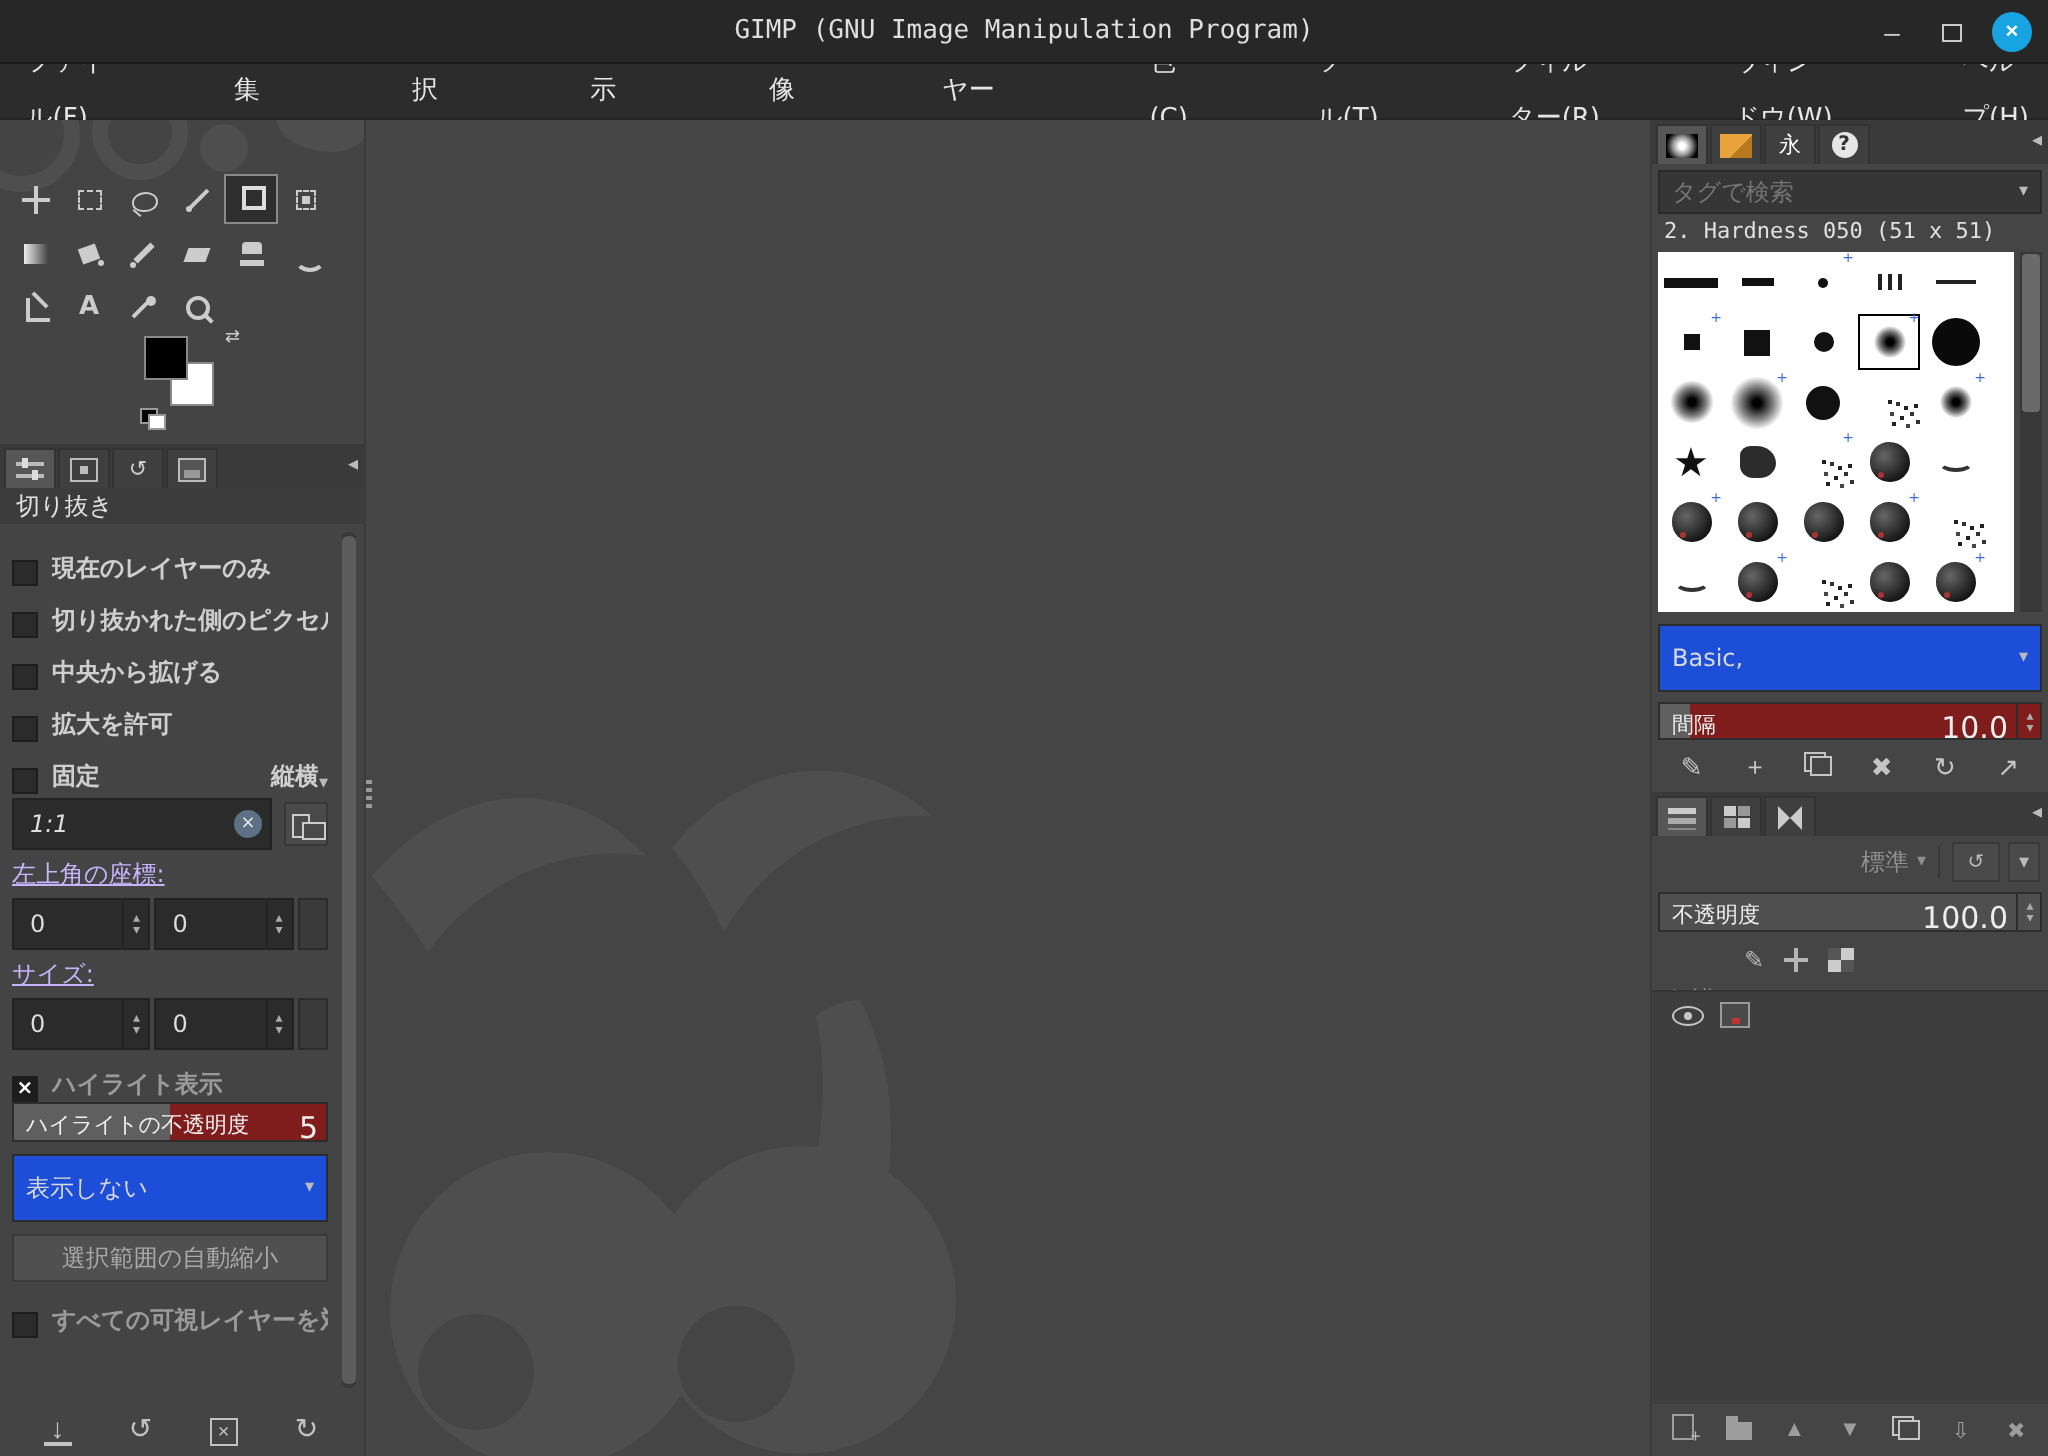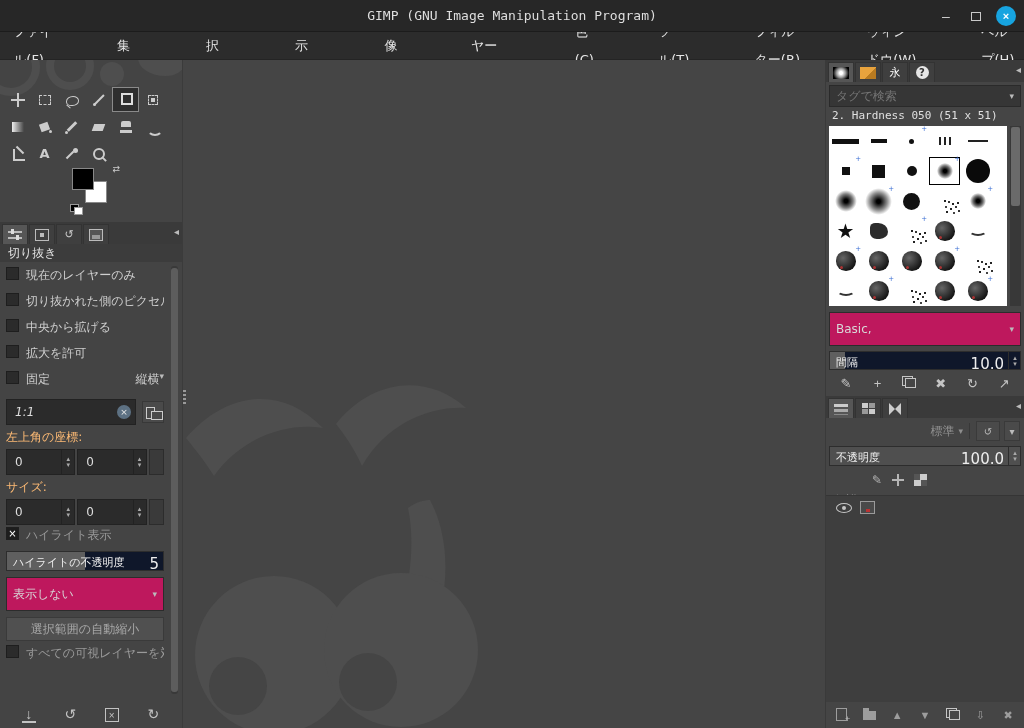--- a/index.html
+++ b/index.html
@@ -115,49 +115,49 @@
   .dti-sliders::after { content:""; position:absolute; right:3px; top:6px; width:3px; height:5px; background:#ddd; }
   .dti-device { border:1px solid #bbb; }
   .dti-device::after { content:""; position:absolute; left:4px; top:3px; width:4px; height:4px; background:#bbb; }
   .dti-image { border:1px solid #bbb; background:#555; }
   .dti-image::after { content:""; position:absolute; left:2px; bottom:1px; width:8px; height:4px; background:#999; }
   .gly-s { font-size:11px; color:#ccc; line-height:1; }
 
   
   .to-title { height:18px; background:#3c3c3c; color:#e2e2e2; font-size:12px; padding:1px 0 0 8px; flex:none; }
   .to-body { position:relative; flex:1; padding:5px 18px 0 6px; overflow:hidden; }
-  .chk-row { display:flex; align-items:flex-start; height:26px; }
+  .chk-row { display:flex; align-items:flex-end; height:26px;font-weight:bold; }
   .chk { width:13px; height:13px; background:#2b2b2b; border:1px solid #1e1e1e; flex:none; margin-right:7px;
          color:#fff; font-size:10px; line-height:12px; text-align:center; }
   .lbl { color:#cfcfcf; font-size:12px; white-space:nowrap; overflow:hidden; }
   .lbl.dim { color:#9a9a9a; }
   .sprd { flex:1; }
   .chev { color:#bbb; font-size:9px; }
   .ratio-row { display:flex; align-items:center; height:30px; gap:6px; }
   .tinput { position:relative; flex:1; height:26px; background:#2b2b2b; border:1px solid #222; }
   .tinput input { width:100%; height:100%; background:none; border:none; color:#ddd; font-style:italic;
                   font-size:12px; padding:0 22px 0 8px; font-family:"DejaVu Sans", sans-serif; outline:none; }
   .clear { position:absolute; right:4px; top:5px; width:14px; height:14px; border-radius:50%;
            background:#5d7183; color:#e8e8e8; font-size:9px; line-height:14px; text-align:center; }
   .orient { width:22px; height:22px; background:#4a4a4a; border:1px solid #383838; position:relative; flex:none; }
   .orient::before { content:""; position:absolute; left:3px; top:5px; width:7px; height:10px; border:1px solid #ccc; }
   .orient::after { content:""; position:absolute; left:8px; top:9px; width:10px; height:7px; border:1px solid #ccc; background:#4a4a4a; }
-  .sec-label { height:20px; line-height:20px; color:#fdba74; }
+  .sec-label { height:20px; line-height:20px; color:#c4b5fd;text-decoration:underline; }
   .spin-row { display:flex; align-items:center; height:30px; gap:2px; }
   .spin { display:flex; width:72px; height:26px; background:#2b2b2b; border:1px solid #222; }
   .spin .val { flex:1; color:#ddd; padding:5px 0 0 8px; font-size:12px; }
   .arrows { width:13px; display:flex; flex-direction:column; align-items:center; justify-content:center;
             border-left:1px solid #222; }
   .arrows i { font-style:normal; color:#aaa; font-size:7px; line-height:6px; }
   .unit-sliver { width:16px; height:26px; background:#3a3a3a; border:1px solid #2c2c2c; overflow:hidden; }
-  .slider { position:relative; height:20px; background:#0f172a; border:1px solid #2d2d2d; overflow:hidden; }
+  .slider { position:relative; height:20px; background:#7f1d1d; border:1px solid #2d2d2d; overflow:hidden; }
   .slider .fill { position:absolute; left:0; top:0; bottom:0; background:#5f5f5f; }
   .sl-label { position:absolute; left:6px; top:3px; font-size:11px; color:#eee; white-space:nowrap; }
   .sl-val { position:absolute; right:4px; top:3px; font-size:15px; color:#eee; }
-  .dropdown { display:flex; align-items:center; height:24px; background:#be185d; border:1px solid #2c2c2c;
+  .dropdown { display:flex; align-items:center; height:24px; background:#1d4ed8; border:1px solid #2c2c2c;
               padding:16px 6px; margin:6px 0; }
   .dropdown span:first-child { flex:1; color:#d8d8d8; font-size:12px; white-space:nowrap; overflow:hidden; }
   .to-btn { display:block; width:100%; height:24px; background:#505050; border:1px solid #3a3a3a;
             color:#a8a8a8; font-size:12px; margin:4px 0; font-family:"DejaVu Sans", sans-serif;
             white-space:nowrap; overflow:hidden; }
   .vscroll { position:absolute; right:4px; top:4px; bottom:6px; width:7px; background:#393939; border-radius:3px; }
   .vscroll .thumb { position:absolute; left:0; right:0; top:2px; bottom:2px; background:#5d5d5d; border-radius:3px; }
   .to-actions { height:28px; flex:none; display:flex; align-items:center; justify-content:space-around; padding:0 8px; }
   .act { background:none; border:none; color:#c2c2c2; font-size:14px; position:relative; width:22px; height:22px; }
   .act.save::after { content:""; position:absolute; left:4px; bottom:2px; width:14px; height:2px; background:#c2c2c2; }

